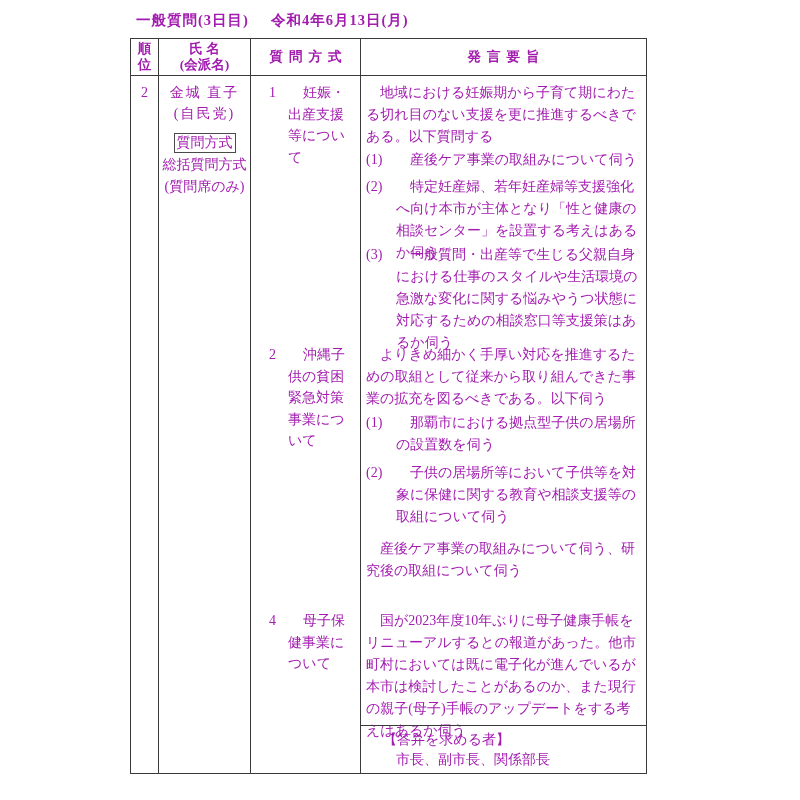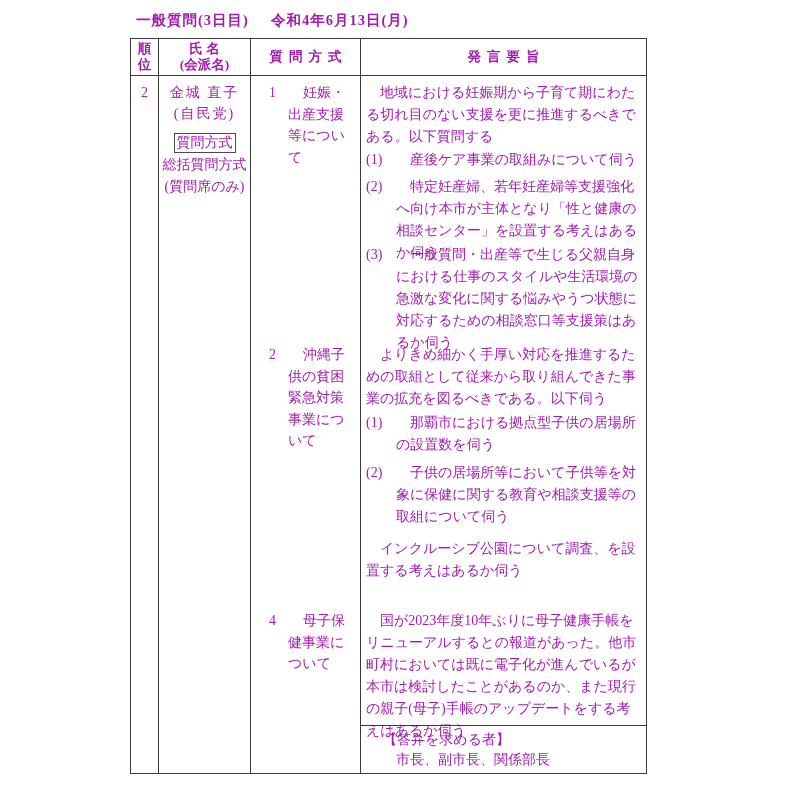--- a/index.html
+++ b/index.html
@@ -134,21 +134,21 @@
         </div>
 
         <div class="para" style="top:268px">よりきめ細かく手厚い対応を推進するための取組として従来から取り組んできた事業の拡充を図るべきである。以下伺う</div>
         <div class="point" style="top:336px">
           <span class="marker">(1)</span><span>那覇市における拠点型子供の居場所の設置数を伺う</span>
         </div>
         <div class="point" style="top:386px">
           <span class="marker">(2)</span><span>子供の居場所等において子供等を対象に保健に関する教育や相談支援等の取組について伺う</span>
         </div>
 
-        <div class="para" style="top:462px">インクルーシブ公園について調査、を設置する考えはあるか伺う</div>
+        <div class="para" style="top:462px">産後ケア事業の取組みについて伺う、研究後の取組について伺う</div>
 
         <div class="para" style="top:534px">国が2023年度10年ぶりに母子健康手帳をリニューアルするとの報道があった。他市町村においては既に電子化が進んでいるが本市は検討したことがあるのか、また現行の親子(母子)手帳のアップデートをする考えはあるか伺う</div>
 
         <div class="answer-box">
           <div class="answer-label">【答弁を求める者】</div>
           <div class="answer-names">市長、副市長、関係部長</div>
         </div>
       </div>
 
     </div>

